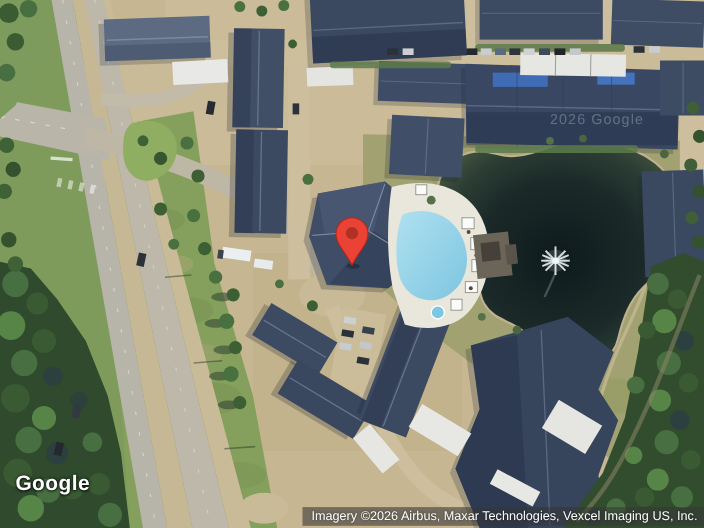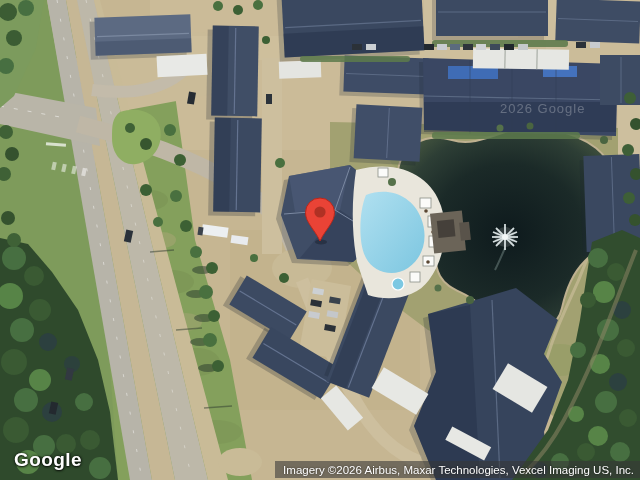--- a/index.html
+++ b/index.html
@@ -5,21 +5,21 @@
   html,body{margin:0;padding:0;background:#000;}
   body{width:640px;height:480px;overflow:hidden;font-family:"Liberation Sans",sans-serif;}
   .map-viewport{position:relative;width:640px;height:480px;overflow:hidden;cursor:grab;}
   .map-viewport svg{display:block;}
   .watermark{
     position:absolute;left:500px;top:101px;
     color:rgba(255,255,255,.26);font-size:13px;letter-spacing:1px;font-weight:normal;
     pointer-events:none;white-space:nowrap;
   }
   .google-logo{
-    position:absolute;left:14px;top:449px;
+    position:absolute;left:14px;top:429px;
     color:#fff;font-size:19px;font-weight:bold;letter-spacing:.4px;
     text-shadow:0 1px 2px rgba(0,0,0,.7),0 0 3px rgba(0,0,0,.55),1px 0 2px rgba(0,0,0,.4);
   }
   .attribution-bar{
     position:absolute;right:0;top:461px;height:17px;
     background:rgba(55,55,55,.58);
     display:flex;align-items:center;padding:0 6px 0 8px;
   }
   .attribution-bar span{
     color:#fff;font-size:11.5px;white-space:nowrap;

